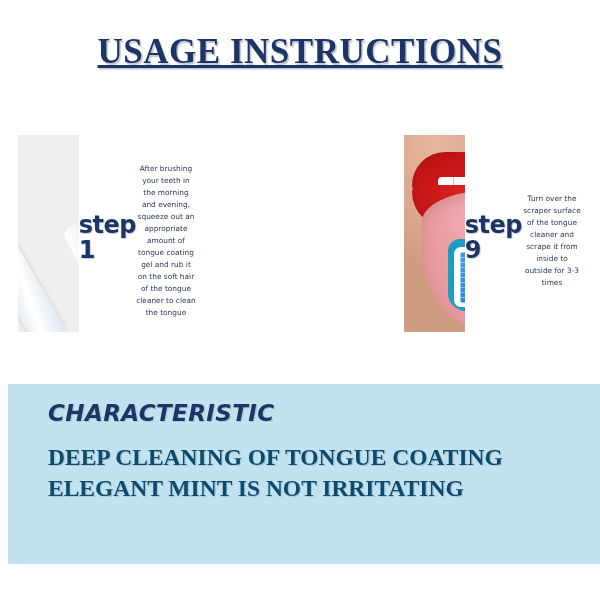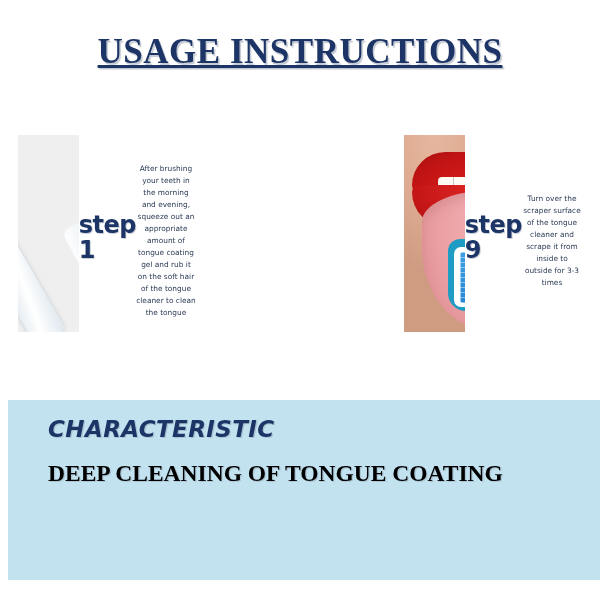--- a/index.html
+++ b/index.html
@@ -335,21 +335,21 @@
     right: 4px;
     height: 8px;
     background: rgba(255,255,255,0.8);
     border-radius: 50%;
   }
 
   
   .char-panel {
     position: absolute;
     left: 8px;
-    top: 400px;
+    top: 384px;
     width: 592px;
     height: 180px;
     background: #c2e2f0;
   }
   .char-title {
     position: absolute;
     left: 40px;
     top: 16px;
     font-family: "DejaVu Sans", sans-serif;
     font-weight: bold;
@@ -360,21 +360,21 @@
     text-shadow: 1.2px 1.2px 0 rgba(150,170,185,0.55);
   }
   .char-list {
     position: absolute;
     left: 40px;
     top: 58px;
     font-family: "Liberation Serif", serif;
     font-weight: bold;
     font-size: 23.5px;
     line-height: 1.33;
-    color: #000000;
+    color: #0c4a6e;
     text-shadow: 1.2px 1.2px 0 rgba(150,170,185,0.5);
   }
   .char-list div { white-space: nowrap; }
 </style>
 </head>
 <body>
 
 <div class="page">
 
   <div class="title">USAGE INSTRUCTIONS</div>
@@ -416,16 +416,17 @@
       <div class="step-desc">Turn over the scraper surface of the tongue cleaner and scrape it from inside to outside for 3-3 times</div>
     </div>
 
 
   </div>
 
   <div class="char-panel">
     <div class="char-title">CHARACTERISTIC</div>
     <div class="char-list">
       <div>DEEP CLEANING OF TONGUE COATING</div>
+      <div>ELEGANT MINT IS NOT IRRITATING</div>
     </div>
   </div>
 
 </div>
 
 </body></html>

